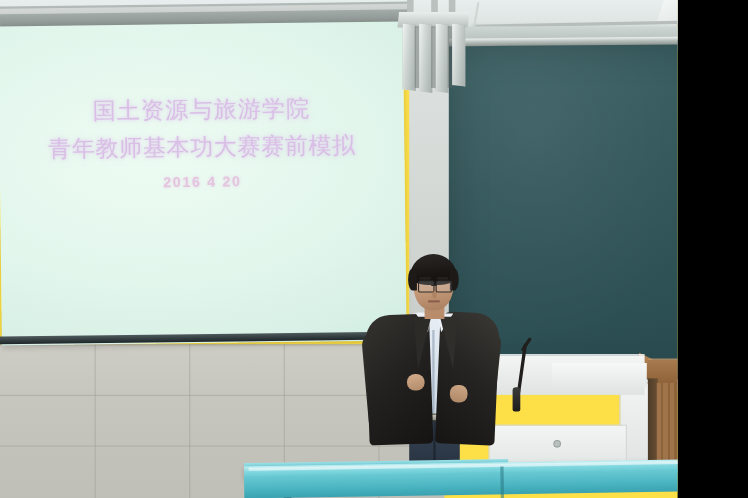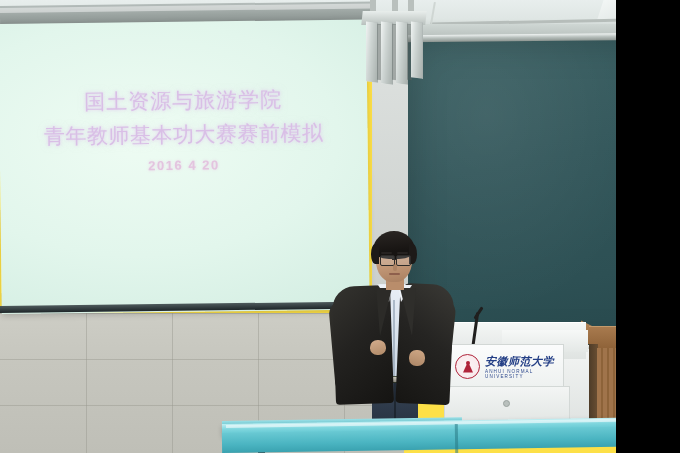--- a/index.html
+++ b/index.html
@@ -445,28 +445,20 @@
   <div class="podium-side"></div>
   <div class="podium-body"></div>
   <div class="podium-edge"></div>
 
   <div class="console-back"></div>
   <div class="console-step"></div>
   <div class="mic-neck2"></div>
   <div class="mic-neck"></div>
   <div class="mic-stand"></div>
 
-  <div class="lectern-panel">
-    <div class="crest">
-      <div class="crest-dot"></div>
-      <div class="crest-inner"></div>
-    </div>
-    <div class="lectern-cn">安徽师范大学</div>
-    <div class="lectern-en">ANHUI NORMAL UNIVERSITY</div>
-  </div>
   <div class="lectern-base"></div>
   <div class="lectern-knob"></div>
 
   <div class="person">
     <div class="arm-l"></div>
     <div class="arm-r"></div>
     <div class="trousers"></div>
     <div class="trouser-seam"></div>
     <div class="shirt"></div>
     <div class="shirt-placket"></div>

